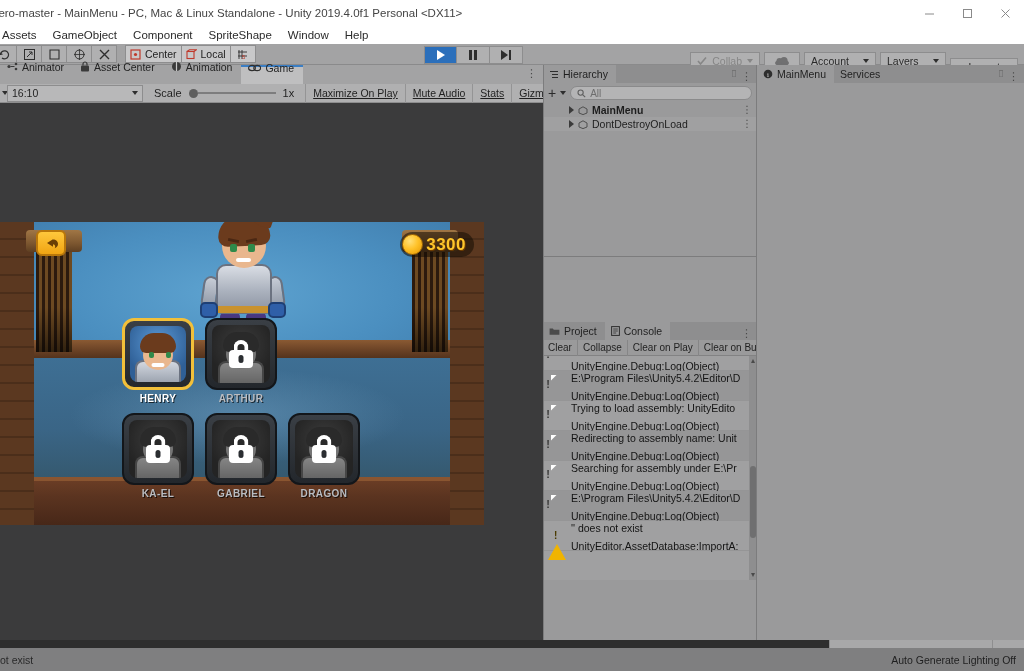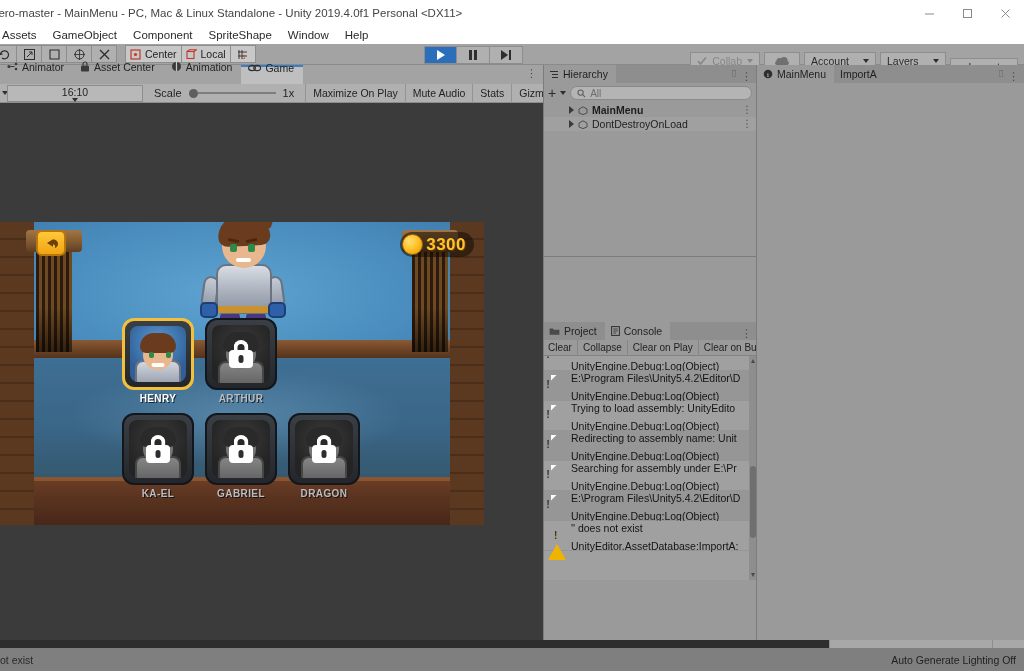--- a/index.html
+++ b/index.html
@@ -99,30 +99,31 @@
   .tab-dots { position: absolute; font-size: 11px; color: #4a4a4a; letter-spacing: 0; }
 
   .view-toolbar {
     height: 19px; background: #b0b0b1; border-bottom: 1px solid #8d8d8e;
     display: flex; align-items: center; gap: 0;
   }
   .vt-dd {
     height: 17px; min-width: 136px; margin-left: -4px;
     background: #b8b8b9; border: 1px solid #8d8d8e;
     display: flex; align-items: center; justify-content: space-between;
-    padding: 0 4px; font-size: 10.5px; color: #1f1f1f; flex-direction: column;
+    padding: 0 4px; font-size: 10.5px; color: #1f1f1f;
   }
   .vt-item { font-size: 11px; color: #1f1f1f; padding: 0 7px; white-space: nowrap; }
   .vt-slide { display:flex; align-items:center; gap:0; padding: 0 4px; }
   .vt-slide .knob { width:9px;height:9px;border-radius:50%;background:#5e5e5e; }
   .vt-slide .track { width:78px;height:2px;background:#7d7d7e; }
   .vt-btn {
     height: 19px; padding: 0 7px; display: flex; align-items: center;
     font-size: 10.5px; color: #1f1f1f; border-left: 1px solid #949495;
     white-space: nowrap;
+    text-decoration: underline;
   }
 
   .game-area { position: relative; width: 543px; height: 545px; background: #3b3b3c; }
 
   
   .gcanvas {
     position: absolute; left: 0; top: 119px; width: 484px; height: 303px;
     overflow: hidden; background: #2f6f9e;
   }
   .gc-sky {
@@ -844,21 +845,21 @@
   <div class="insp-dock">
     <div class="panel-tabrow">
       <div class="panel-tab active">
         <svg width="10" height="10" viewBox="0 0 10 10">
             <circle cx="5" cy="5" r="4.3" fill="#2e2e2e"></circle>
             <text x="5" y="7.6" font-size="7" fill="#d8d8d8" text-anchor="middle" font-family="Liberation Serif, serif">i</text>
           </svg>
         <span>MainMenu</span>
       </div>
       <div class="panel-tab">
-        <span>ImportA</span>
+        <span>Services</span>
       </div>
       <span class="panel-lock">⌷</span>
       <span class="panel-kebab">⋮</span>
     </div>
     <div class="insp-body"></div>
   </div>
 
   <div class="divider-v" style="left:543px; top:65px; height:583px;"></div>
   <div class="divider-v" style="left:756px; top:65px; height:583px;"></div>
   <div class="divider-h" style="left:543px; top:256px; width:214px;"></div>

